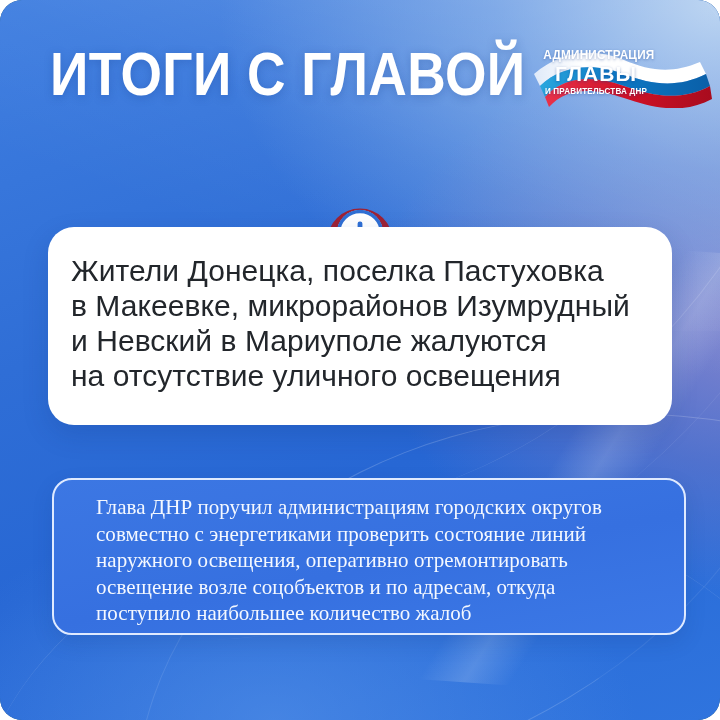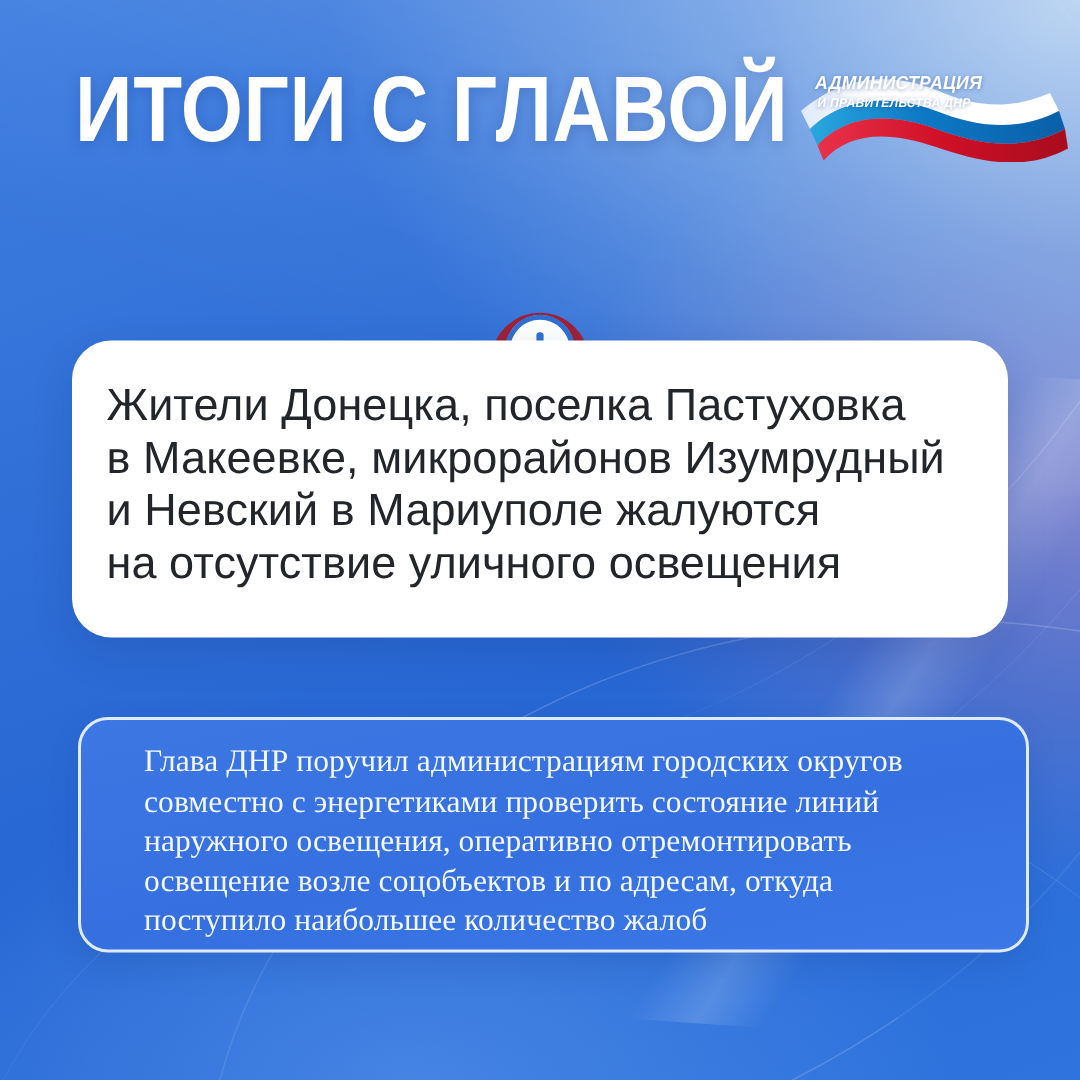--- a/index.html
+++ b/index.html
@@ -8,20 +8,21 @@
     width:720px; height:720px;
     overflow:hidden;
     font-family:"Liberation Sans", sans-serif;
   }
 
   #poster {
     position:relative;
     width:720px; height:720px;
     background:#0c4a6e;
     overflow:hidden;
+    border-radius:22px;
   }
 
   
   .bg-base {
     position:absolute; inset:0;
     background:
       radial-gradient(120% 90% at 100% 0%,   rgba(180,208,240,0.95) 0%, rgba(150,188,235,0.55) 26%, rgba(70,125,220,0.0) 58%),
       radial-gradient(75% 55% at 104% 44%,   rgba(150,140,205,0.85) 0%, rgba(126,122,195,0.45) 38%, rgba(60,110,215,0.0) 70%),
       linear-gradient(160deg, #3f7ee0 0%, #2f6ed6 38%, #2767d4 62%, #2f74de 100%);
   }
@@ -105,21 +106,21 @@
     color:#f2f7ff;
     letter-spacing:0.4px;
     white-space:nowrap;
     text-shadow:0 1px 6px rgba(20,60,140,0.22);
   }
 
   
   .logo { position:absolute; right:6px; top:44px; width:186px; height:64px; }
   .logo svg { display:block; }
 
-  .logo-text { position:absolute; left:12px; top:4px; width:112px; text-align:center;font-style:italic; }
+  .logo-text { position:absolute; left:12px; top:4px; width:112px; text-align:center; }
   .logo-l1 {
     font-family:"Liberation Sans Narrow","Liberation Sans", sans-serif;
     font-weight:700; font-size:12.5px; letter-spacing:0.2px;
     color:#ffffff; white-space:nowrap; transform:scaleX(0.94); transform-origin:center;
     text-shadow:0 1px 3px rgba(20,60,140,0.45);
   }
   .logo-l2 {
     font-family:"Liberation Sans Narrow","Liberation Sans", sans-serif;
     font-weight:700; font-size:21px; letter-spacing:1px; line-height:22px;
     color:#ffffff; white-space:nowrap; margin-top:1px;
@@ -223,20 +224,21 @@
       </defs>
 
       <path d="M6,30 C34,6 66,4 96,16 C122,27 144,30 172,18 L178,30 C150,44 124,41 96,30 C68,19 34,20 12,42 Z" fill="url(#fw)"></path>
 
       <path d="M12,42 C34,20 68,19 96,30 C124,41 150,44 178,30 L182,42 C154,57 126,53 96,42 C66,31 36,32 17,53 Z" fill="url(#fb)"></path>
 
       <path d="M17,53 C36,32 66,31 96,42 C126,53 154,57 182,42 L184,55 C156,70 128,65 96,54 C64,43 38,44 21,63 Z" fill="url(#fr)"></path>
     </svg>
     <div class="logo-text">
       <div class="logo-l1">АДМИНИСТРАЦИЯ</div>
+      <div class="logo-l2">ГЛАВЫ</div>
       <div class="logo-l3">И ПРАВИТЕЛЬСТВА ДНР</div>
     </div>
   </div>
 
   <div class="alert-icon">
     <svg width="68" height="62" viewBox="0 0 68 62">
 
       <path d="M5,44 A29,29 0 0 1 63,44" fill="none" stroke="#9e2235" stroke-width="7"></path>
 
       <circle cx="34" cy="36" r="23" fill="#ffffff"></circle>

